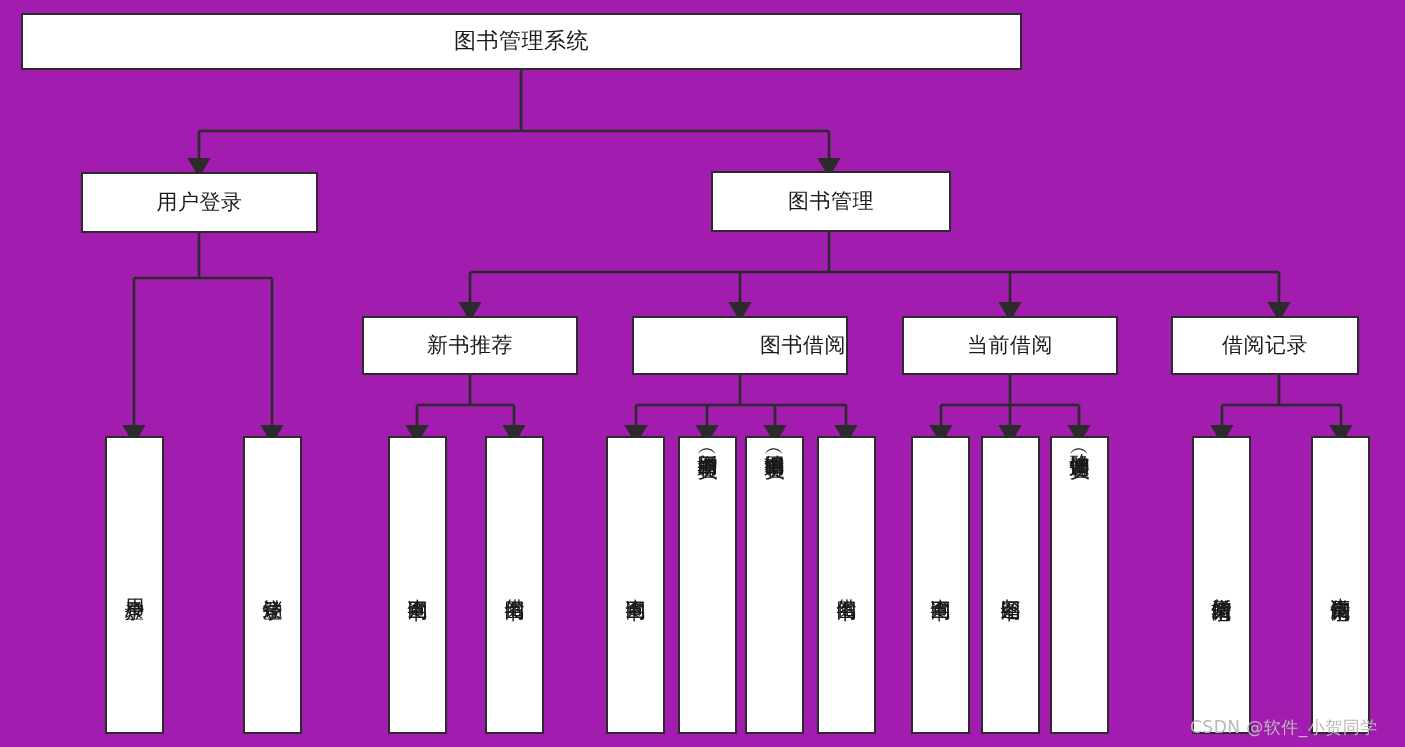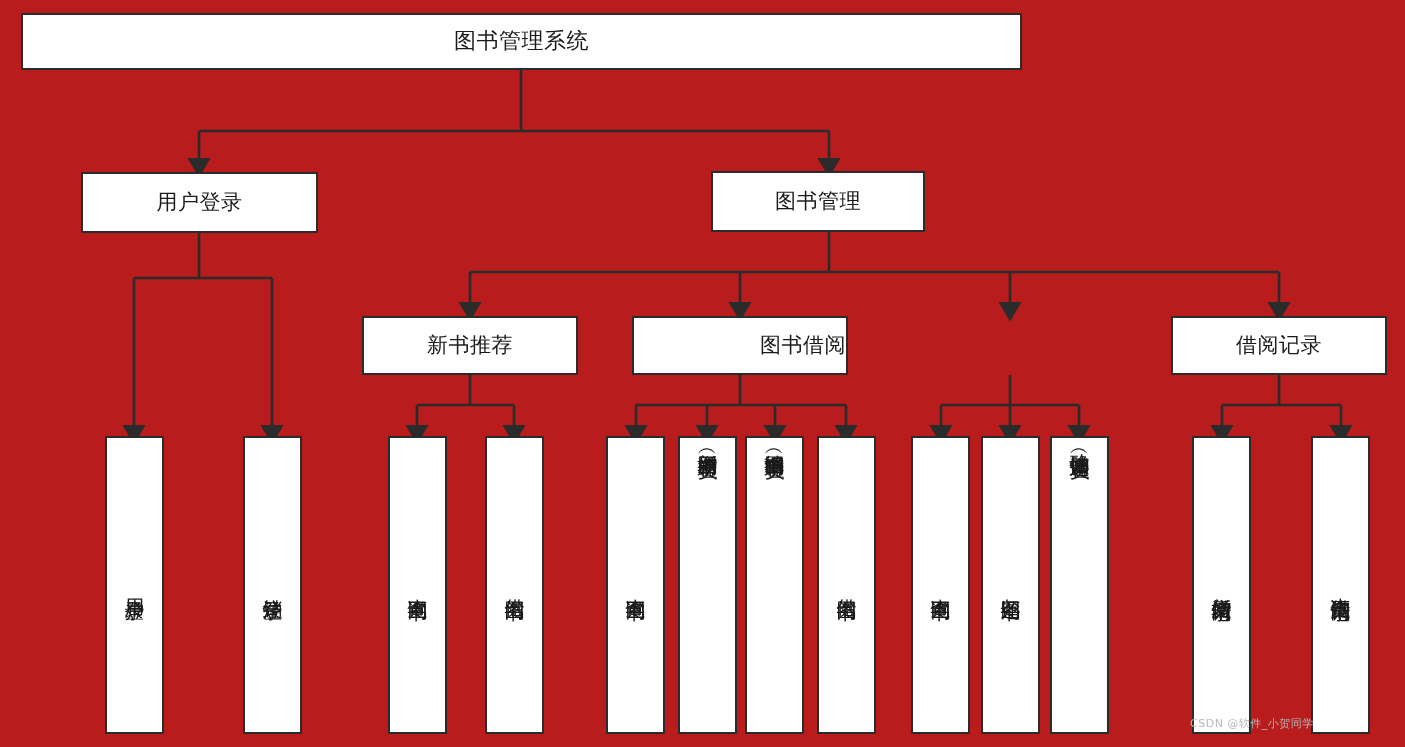--- a/index.html
+++ b/index.html
@@ -9,21 +9,21 @@
     background: #ffffff;
   }
   body {
     font-family: "DejaVu Sans", "Liberation Sans", sans-serif;
     -webkit-font-smoothing: antialiased;
   }
   #canvas {
     position: relative;
     width: 1405px;
     height: 747px;
-    background: #b91c1c;
+    background: #a21caf;
     overflow: hidden;
   }
   #edges {
     position: absolute;
     left: 0;
     top: 0;
     width: 1405px;
     height: 747px;
     pointer-events: none;
   }
@@ -63,21 +63,21 @@
     font-size: 20px;
     line-height: 1.05;
     letter-spacing: 1px;
     white-space: nowrap;
   }
   .node.v.mid {
     align-items: center;
   }
   .watermark {
     position: absolute;
-    font-size: 11px;
+    font-size: 17px;
     color: #b9b9b9;
     white-space: nowrap;
     letter-spacing: 0.5px;
   }
 </style>
 </head>
 <body>
 
 <div id="canvas">
 
@@ -133,34 +133,37 @@
   </svg>
 
   <div class="node h root" style="left:21px; top:13px; width:1001px; height:57px;">
     <span class="lbl">图书管理系统</span>
   </div>
 
   <div class="node h" style="left:81px; top:172px; width:237px; height:61px;">
     <span class="lbl">用户登录</span>
   </div>
 
-  <div class="node h" style="left:711px; top:171px; width:214px; height:61px;align-items:center;">
+  <div class="node h" style="left:711px; top:171px; width:240px; height:61px;align-items:center;">
     <span class="lbl">图书管理</span>
   </div>
 
   <div class="node h" style="left:362px; top:316px; width:216px; height:59px;align-items:center;">
     <span class="lbl">新书推荐</span>
   </div>
 
   <div class="node h" style="left:632px; top:316px; width:216px; height:59px;justify-content:flex-end;">
     <span class="lbl">图书借阅</span>
   </div>
 
-
-  <div class="node h" style="left:1171px; top:316px; width:216px; height:59px;">
+  <div class="node h" style="left:902px; top:316px; width:216px; height:59px;">
+    <span class="lbl">当前借阅</span>
+  </div>
+
+  <div class="node h" style="left:1171px; top:316px; width:188px; height:59px;">
     <span class="lbl">借阅记录</span>
   </div>
 
   <div class="node v mid" style="left:105px; top:436px; width:59px; height:298px;">
     <span class="lbl">用户登录</span>
   </div>
   <div class="node v mid" style="left:243px; top:436px; width:59px; height:298px;">
     <span class="lbl">注销登录</span>
   </div>
 

